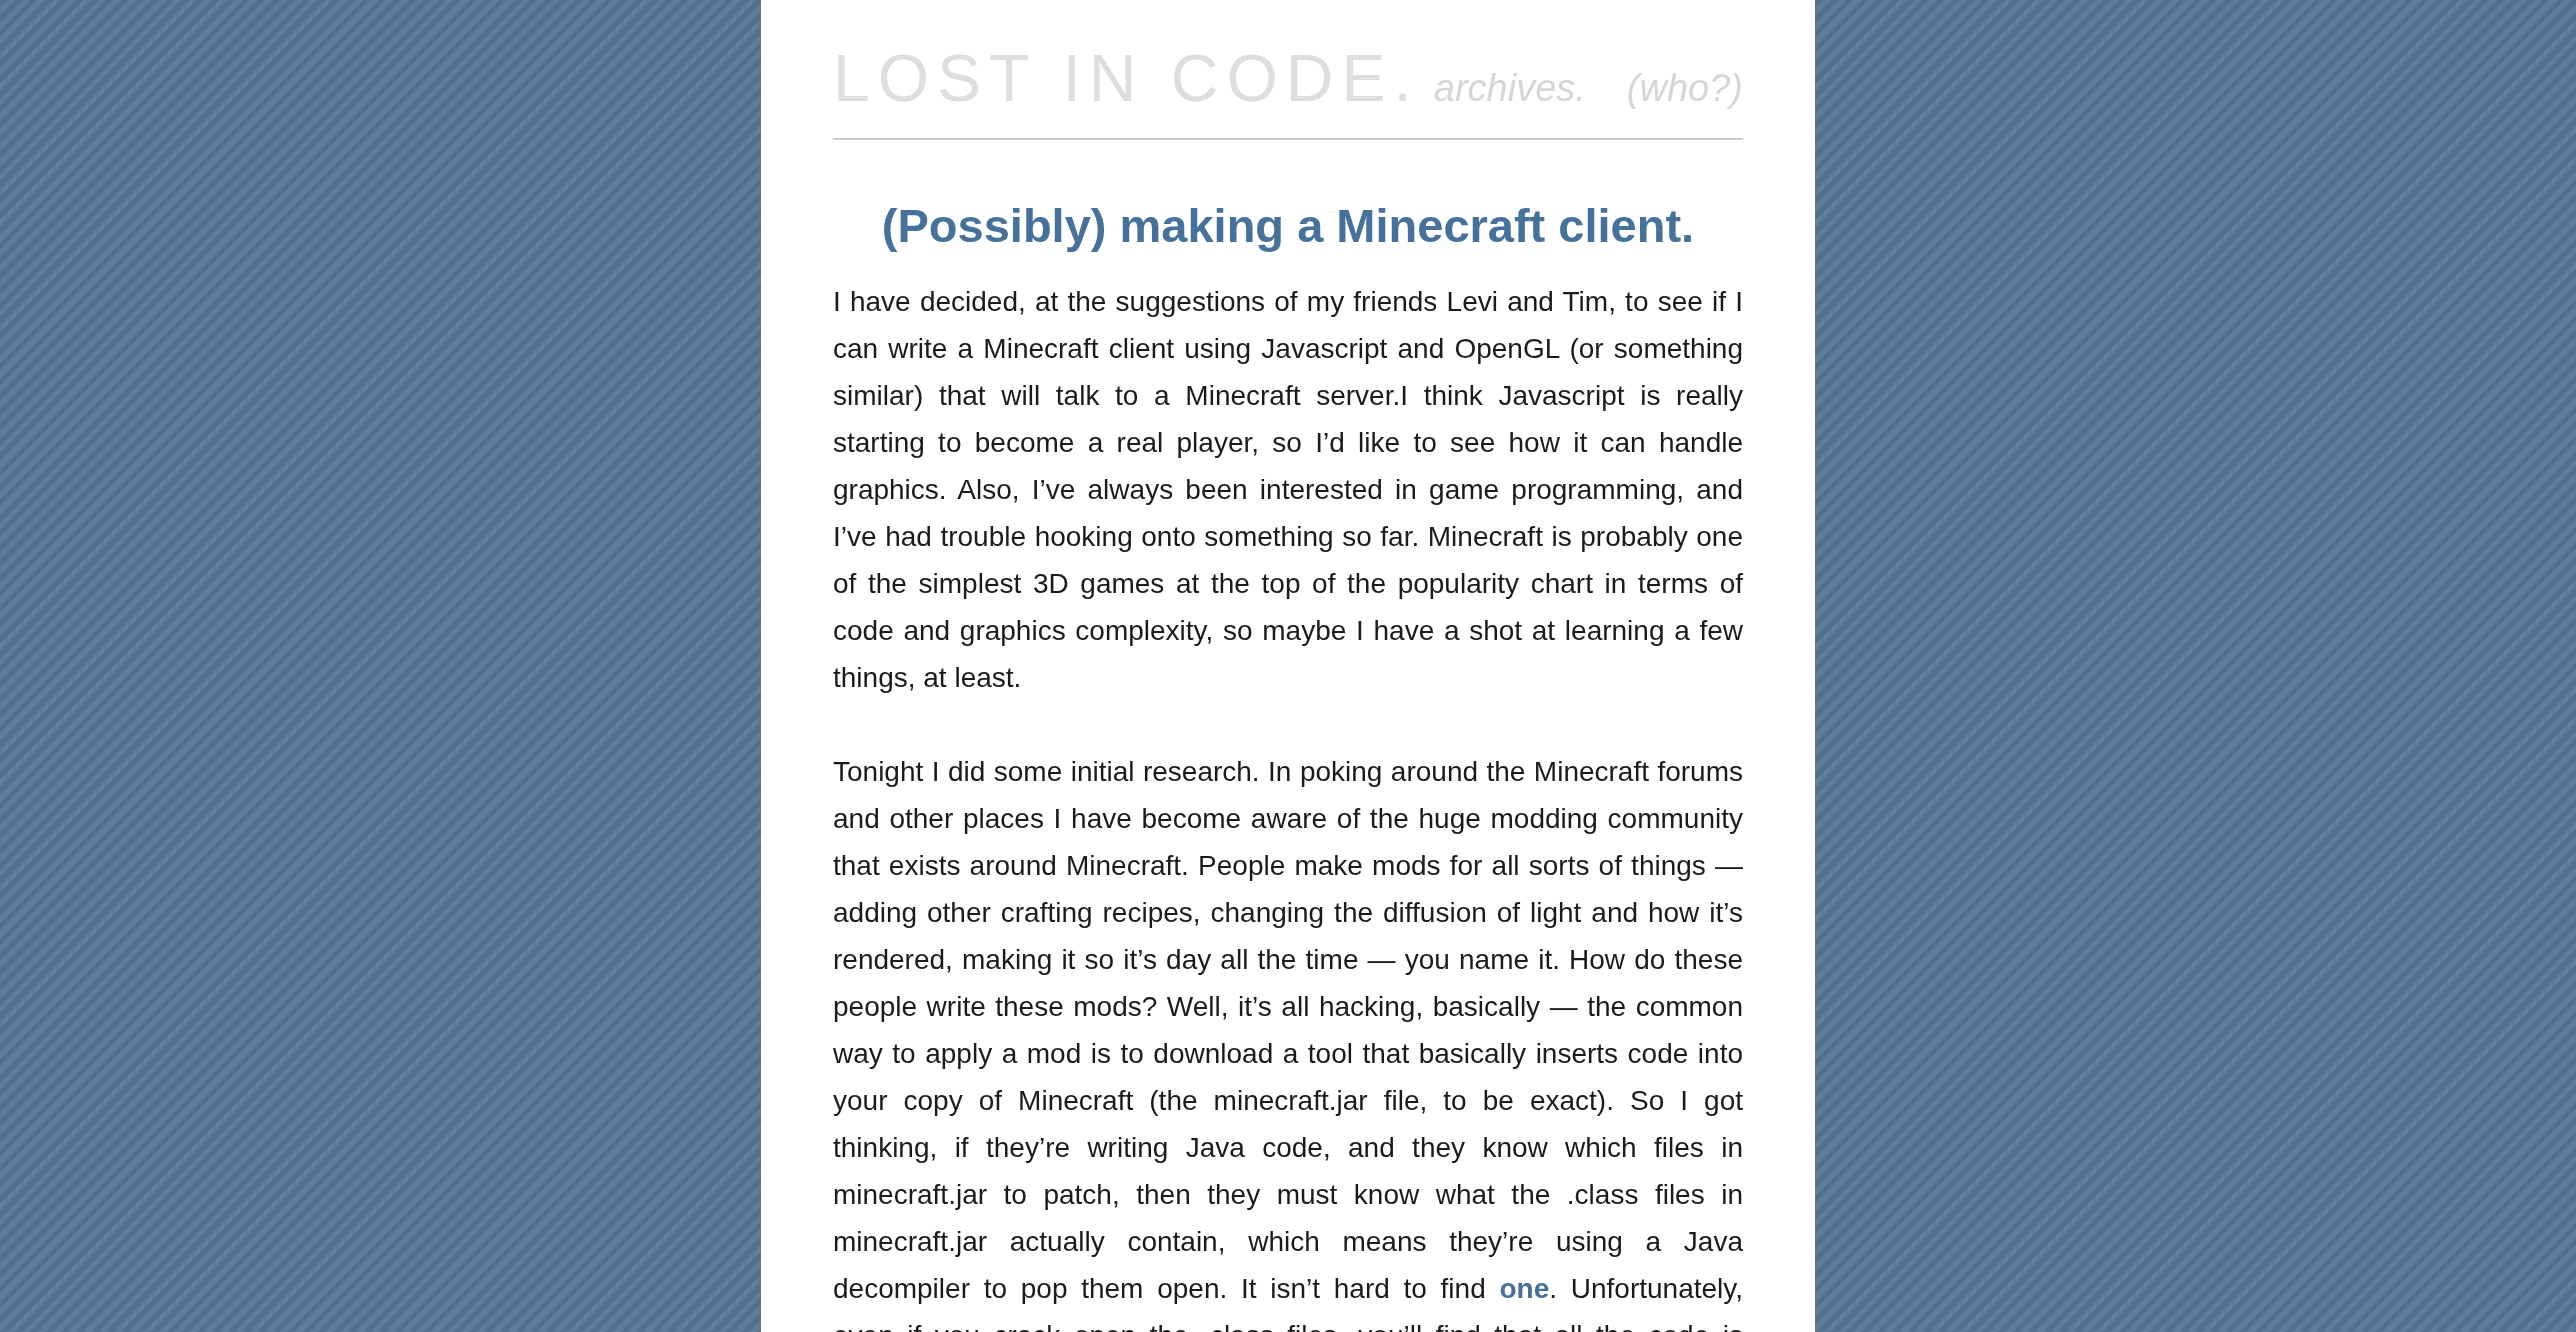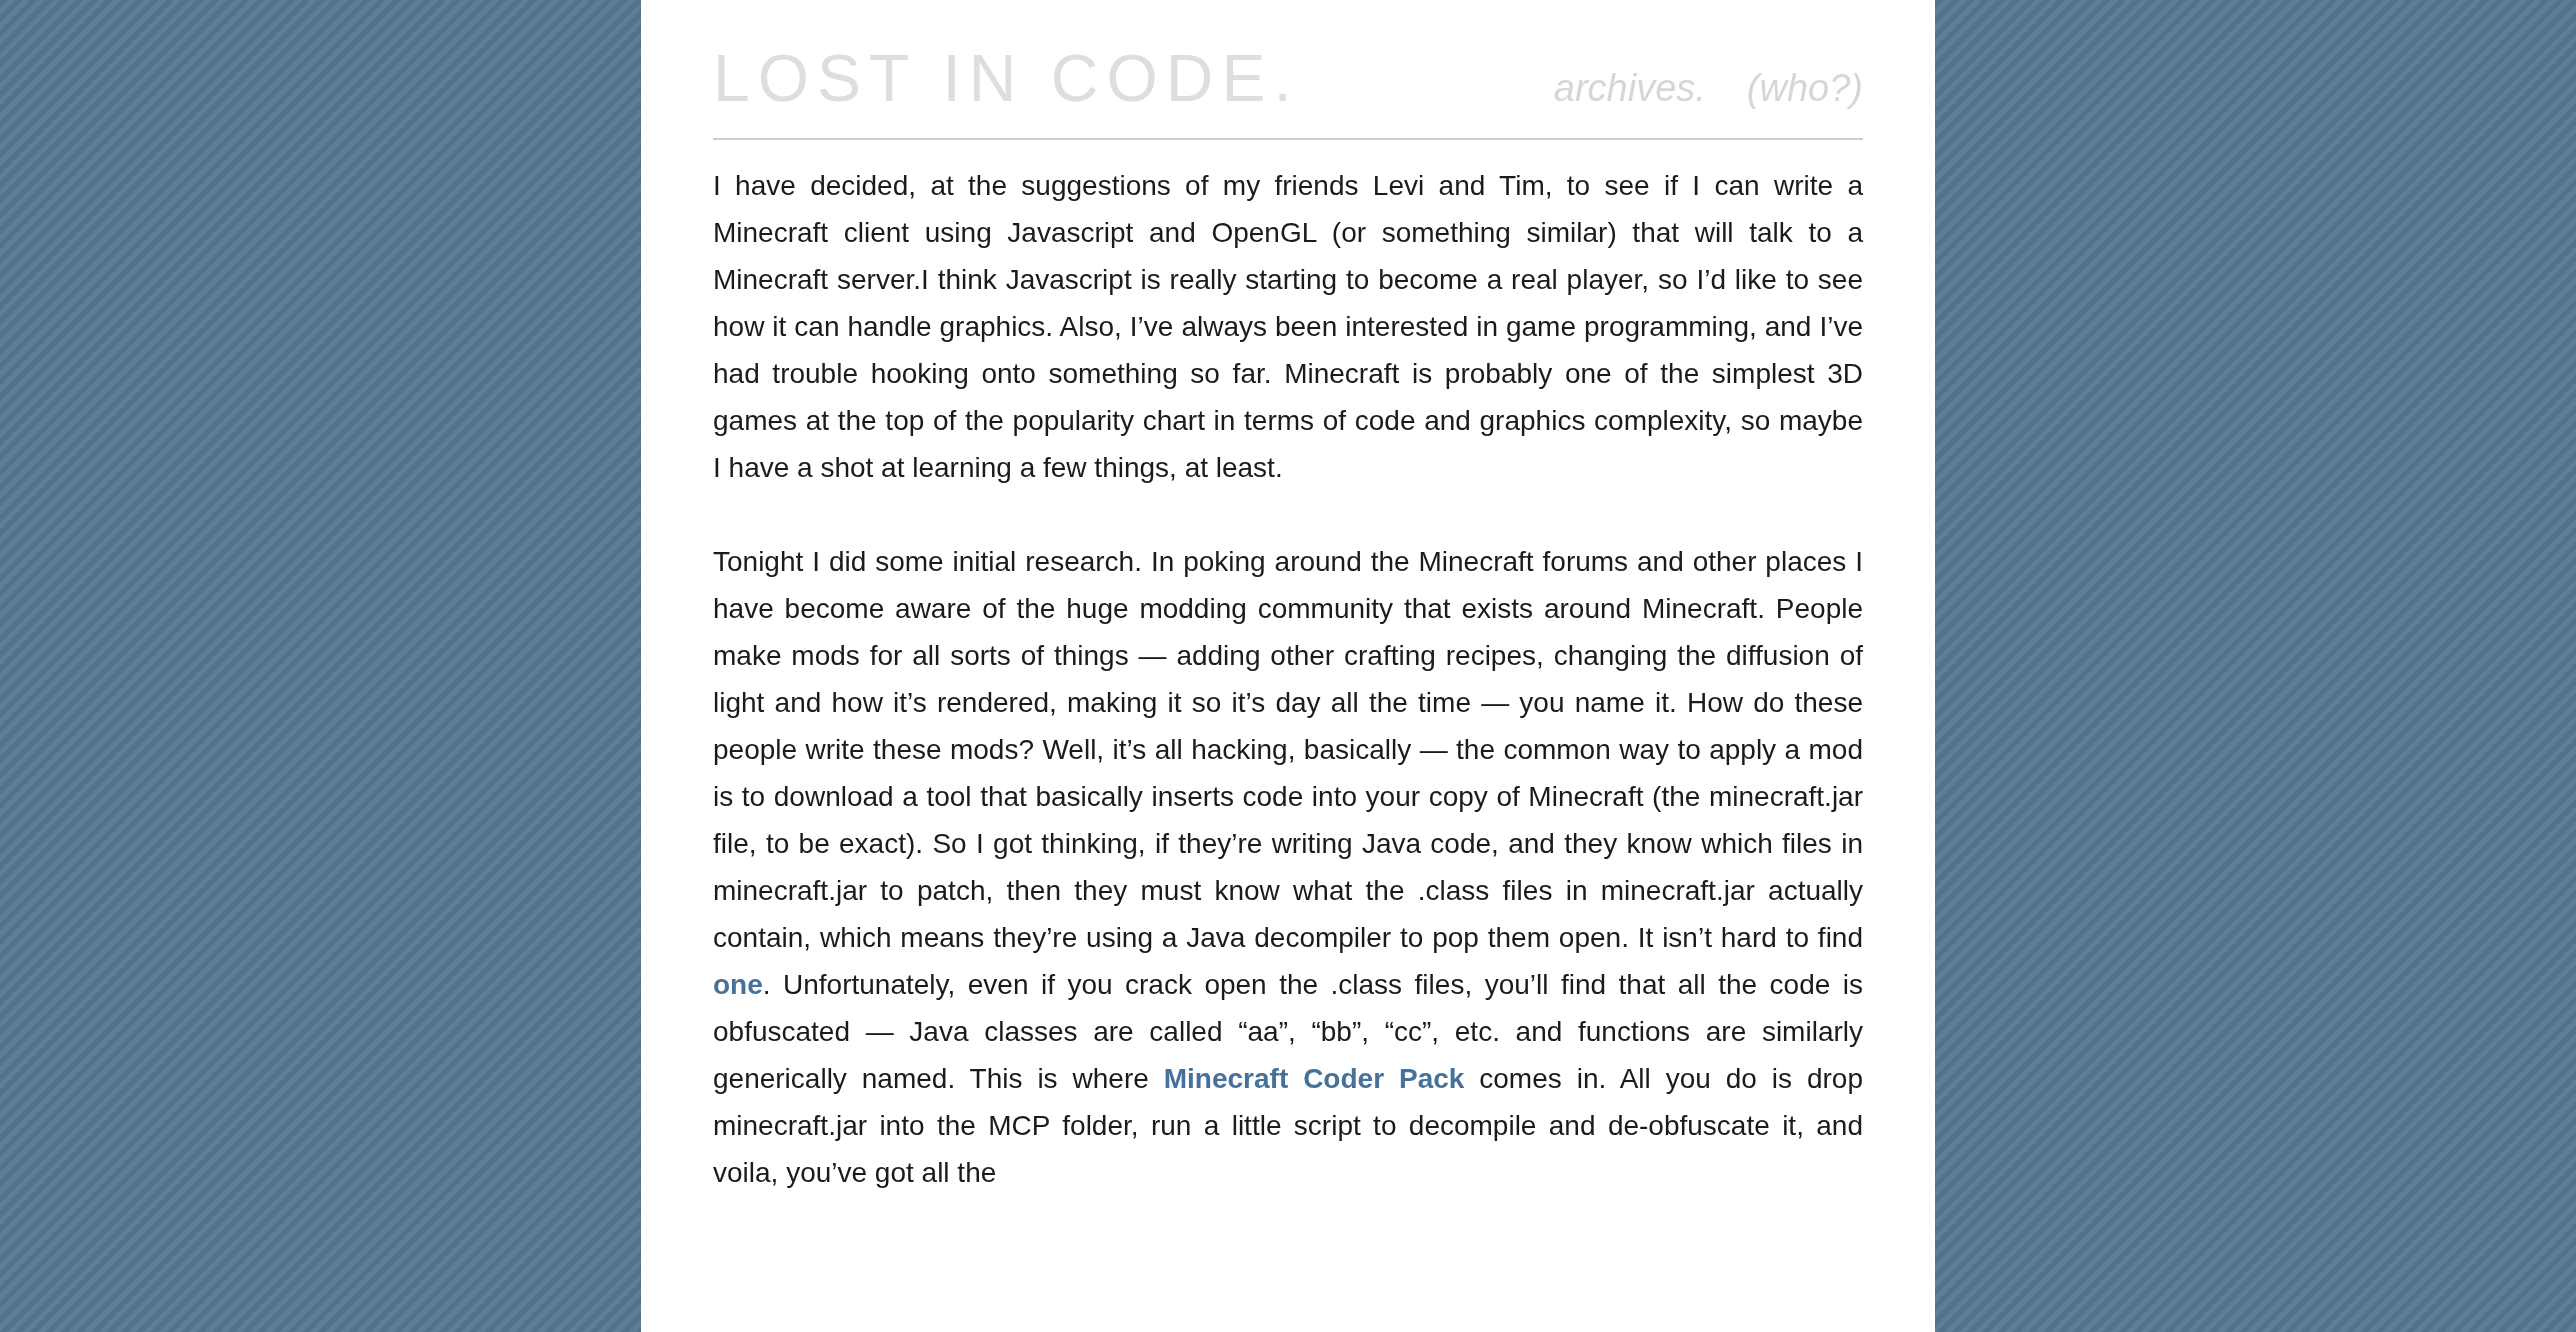--- a/index.html
+++ b/index.html
@@ -28,21 +28,21 @@
     overflow: hidden;
     background: repeating-linear-gradient(
       135deg,
       var(--stripe-dark) 0px,
       var(--stripe-dark) 5.4px,
       var(--stripe-light) 5.4px,
       var(--stripe-light) 10.7px
     );
   }
   .content {
-    width: 1294px;
+    width: 1054px;
     height: 100%;
     margin: 0 auto;
     background: #ffffff;
     padding: 45px 72px 0 72px;
   }
   .site-header {
     display: flex;
     justify-content: space-between;
     align-items: baseline;
   }
@@ -107,20 +107,21 @@
       <a class="wordmark">LOST IN CODE.</a>
       <nav class="site-nav">
         <a class="nav-link">archives.</a>
         <a class="nav-link">(who?)</a>
       </nav>
     </header>
 
     <hr class="rule">
 
     <article>
+      <h1 class="post-title">(Possibly) making a Minecraft client.</h1>
       <div class="post-body" id="post-body">
           <p class="post-paragraph">I have decided, at the suggestions of my friends Levi and Tim, to see if I can write a Minecraft client using Javascript and OpenGL (or something similar) that will talk to a Minecraft server.I think Javascript is really starting to become a real player, so I’d like to see how it can handle graphics. Also, I’ve always been interested in game programming, and I’ve had trouble hooking onto something so far. Minecraft is probably one of the simplest 3D games at the top of the popularity chart in terms of code and graphics complexity, so maybe I have a shot at learning a few things, at least.</p>
           <p class="post-paragraph">Tonight I did some initial research. In poking around the Minecraft forums and other places I have become aware of the huge modding community that exists around Minecraft. People make mods for all sorts of things — adding other crafting recipes, changing the diffusion of light and how it’s rendered, making it so it’s day all the time — you name it. How do these people write these mods? Well, it’s all hacking, basically — the common way to apply a mod is to download a tool that basically inserts code into your copy of Minecraft (the minecraft.jar file, to be exact). So I got thinking, if they’re writing Java code, and they know which files in minecraft.jar to patch, then they must know what the .class files in minecraft.jar actually contain, which means they’re using a Java decompiler to pop them open. It isn’t hard to find <a class="inline-link">one</a>. Unfortunately, even if you crack open the .class files, you’ll find that all the code is obfuscated — Java classes are called “aa”, “bb”, “cc”, etc. and functions are similarly generically named. This is where <a class="inline-link">Minecraft Coder Pack</a> comes in. All you do is drop minecraft.jar into the MCP folder, run a little script to decompile and de-obfuscate it, and voila, you’ve got all the</p>
         </div>
     </article>
 
   </main>
 </div>
 
 

